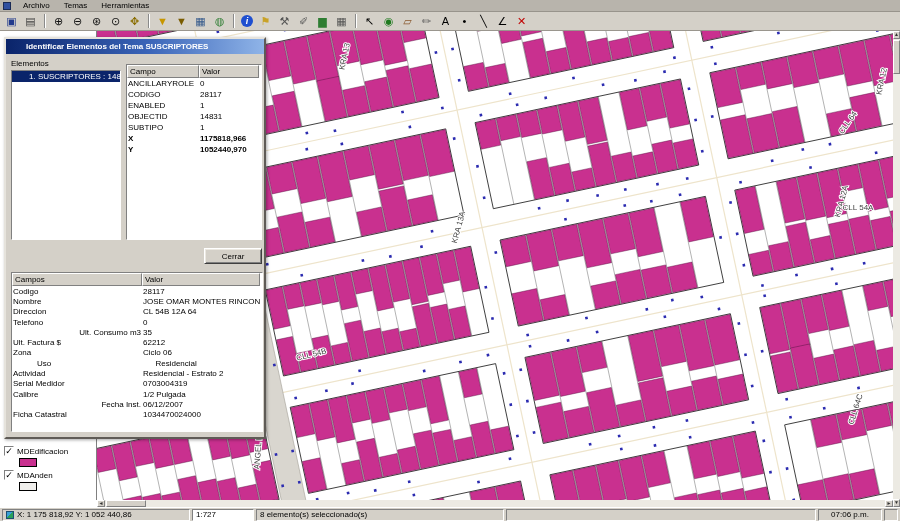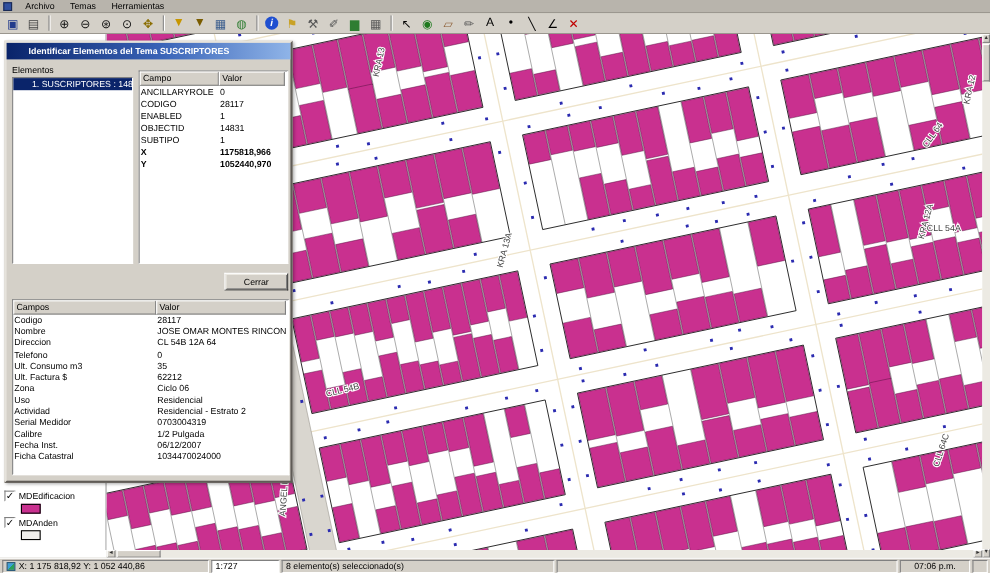--- a/index.html
+++ b/index.html
@@ -1850,49 +1850,49 @@
         </div>
         <div class="trow">
           <div class="tc1" style="width: 130px;">Direccion</div>
           <div class="tc2" style="width: 118px;">CL 54B 12A 64</div>
         </div>
         <div class="trow">
           <div class="tc1" style="width: 130px;">Telefono</div>
           <div class="tc2" style="width: 118px;">0</div>
         </div>
         <div class="trow">
-          <div class="tc1" style="width: 130px;">Ult. Consumo m3</div>
+          <div class="tc1" style="width: 130px; text-align: right;">Ult. Consumo m3</div>
           <div class="tc2" style="width: 118px;">35</div>
         </div>
         <div class="trow">
           <div class="tc1" style="width: 130px;">Ult. Factura $</div>
           <div class="tc2" style="width: 118px;">62212</div>
         </div>
         <div class="trow">
           <div class="tc1" style="width: 130px;">Zona</div>
           <div class="tc2" style="width: 118px;">Ciclo 06</div>
         </div>
         <div class="trow">
-          <div class="tc1" style="width: 130px;">Uso</div>
+          <div class="tc1" style="width: 130px; margin-left: 24px;">Uso</div>
           <div class="tc2" style="width: 118px;">Residencial</div>
         </div>
         <div class="trow">
           <div class="tc1" style="width: 130px;">Actividad</div>
           <div class="tc2" style="width: 118px;">Residencial - Estrato 2</div>
         </div>
         <div class="trow">
           <div class="tc1" style="width: 130px;">Serial Medidor</div>
           <div class="tc2" style="width: 118px;">0703004319</div>
         </div>
         <div class="trow">
           <div class="tc1" style="width: 130px;">Calibre</div>
           <div class="tc2" style="width: 118px;">1/2 Pulgada</div>
         </div>
         <div class="trow">
-          <div class="tc1" style="width: 130px;">Fecha Inst.</div>
+          <div class="tc1" style="width: 130px; text-align: right;">Fecha Inst.</div>
           <div class="tc2" style="width: 118px;">06/12/2007</div>
         </div>
         <div class="trow">
           <div class="tc1" style="width: 130px;">Ficha Catastral</div>
           <div class="tc2" style="width: 118px;">1034470024000</div>
         </div>
       </div>
   </div>
 </div>
 

